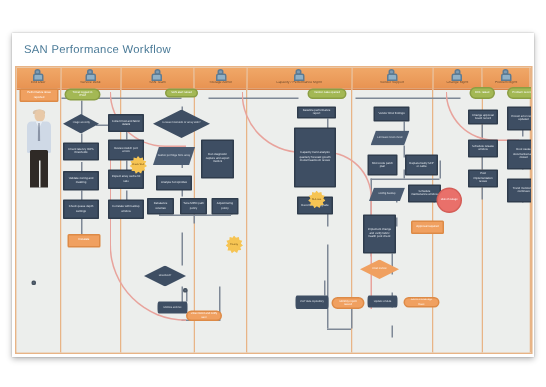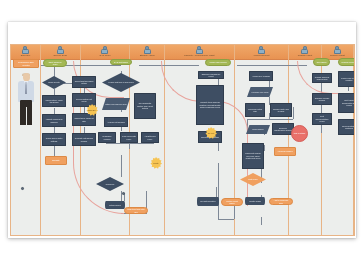--- a/index.html
+++ b/index.html
@@ -157,20 +157,21 @@
   #person .p-gap{position:absolute;left:8.5px;top:34px;width:1px;height:18px;
      background:#eceeec;}
 </style>
 </head>
 <body>
 
 <div id="page">
 
   <div id="card"></div>
 
+  <div id="title">SAN Performance Workflow</div>
 
   <div id="frame">
 
     <div class="lane" style="left:0%;width:8.7%;">
       <div class="lane-head">
         <div class="lane-icon">
             <div class="head"></div>
             <div class="body"></div>
           </div>
         <div class="lane-title">End User</div>

